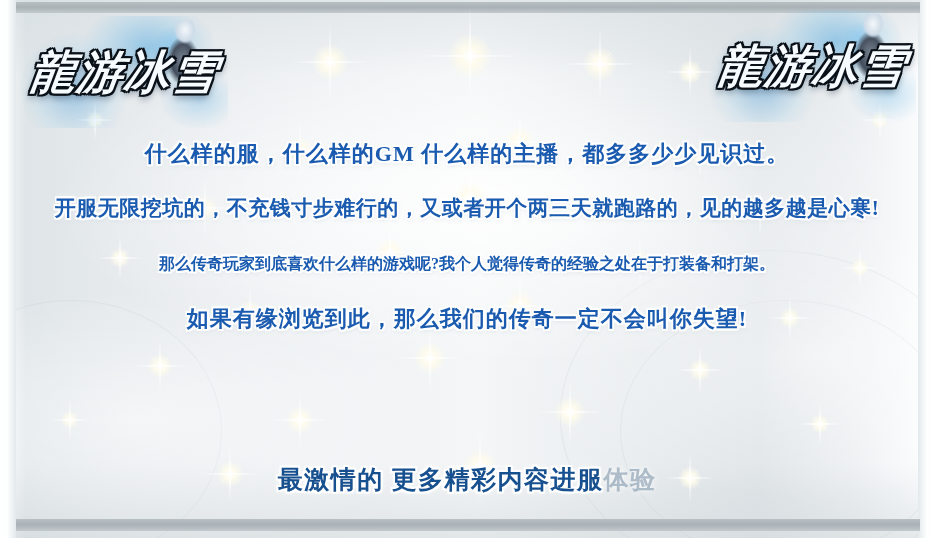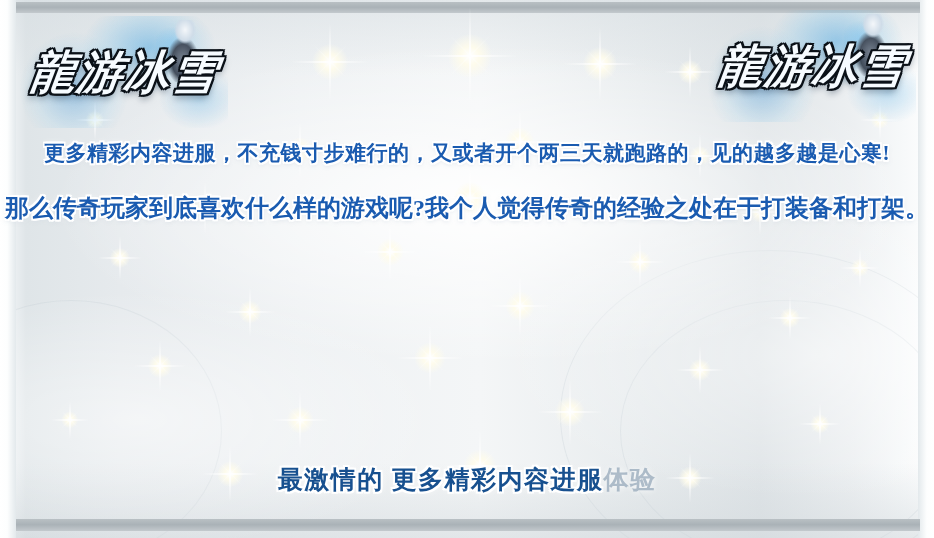--- a/index.html
+++ b/index.html
@@ -194,21 +194,21 @@
     font-family: "Liberation Serif", "DejaVu Serif", serif;
     font-weight: bold;
     color: #1a5bb0;
     text-shadow:
       -1.6px 0 0 #ffffff, 1.6px 0 0 #ffffff, 0 -1.6px 0 #ffffff, 0 1.6px 0 #ffffff,
       -1.6px -1.6px 0 #ffffff, 1.6px -1.6px 0 #ffffff, -1.6px 1.6px 0 #ffffff, 1.6px 1.6px 0 #ffffff,
       0 0 7px rgba(255,255,255,.95), 0 2px 4px rgba(160,180,200,.5);
   }
   .line.s-22 { font-size: 22px; letter-spacing: 1px; }
   .line.s-21 { font-size: 21px; letter-spacing: .5px; }
-  .line.s-20 { font-size: 24px; letter-spacing: 0px; }
+  .line.s-20 { font-size: 16px; letter-spacing: 0px; }
   .footer-note {
     position: absolute;
     left: 0; top: 455px;
     width: 934px;
     height: 50px;
     line-height: 50px;
     text-align: center;
     white-space: nowrap;
     font-family: "Liberation Serif", "DejaVu Serif", serif;
     font-weight: bold;
@@ -468,21 +468,23 @@
 
     <div class="logo logo-right">
       <div class="ice-swirl"></div>
       <div class="hero"></div>
       <div class="glyphs">龍游冰雪</div>
     </div>
 
   </div>
 
   <div class="body-copy">
-    <div class="line s-21">更多精彩内容进服，不充钱寸步难行的，又或者开个两三天就跑路的，见的越多越是心寒!</div>
+    <div class="line s-22">什么样的服，什么样的GM  什么样的主播，都多多少少见识过。</div>
+    <div class="line s-21">开服无限挖坑的，不充钱寸步难行的，又或者开个两三天就跑路的，见的越多越是心寒!</div>
     <div class="line s-20">那么传奇玩家到底喜欢什么样的游戏呢?我个人觉得传奇的经验之处在于打装备和打架。</div>
+    <div class="line s-22">如果有缘浏览到此，那么我们的传奇一定不会叫你失望!</div>
   </div>
 
   <div class="footer-note">
     <span>最激情的 </span><span>更多精彩内容进服</span><span class="fade-tail">体验</span>
   </div>
 
 </div>
 
 </body></html>

